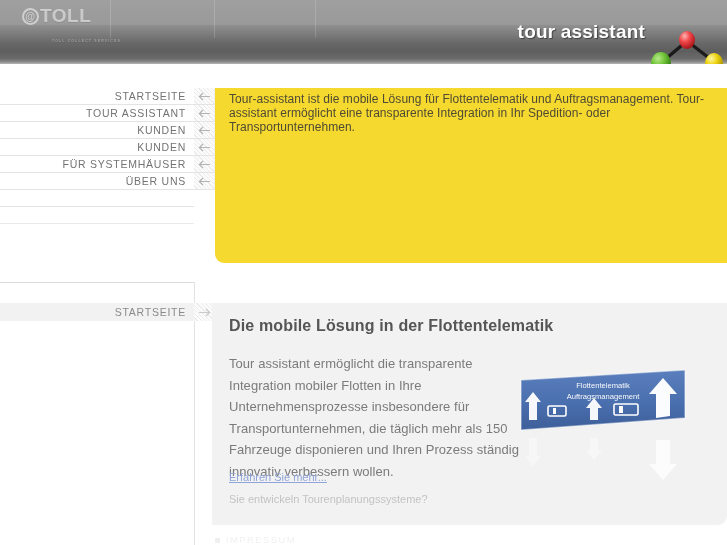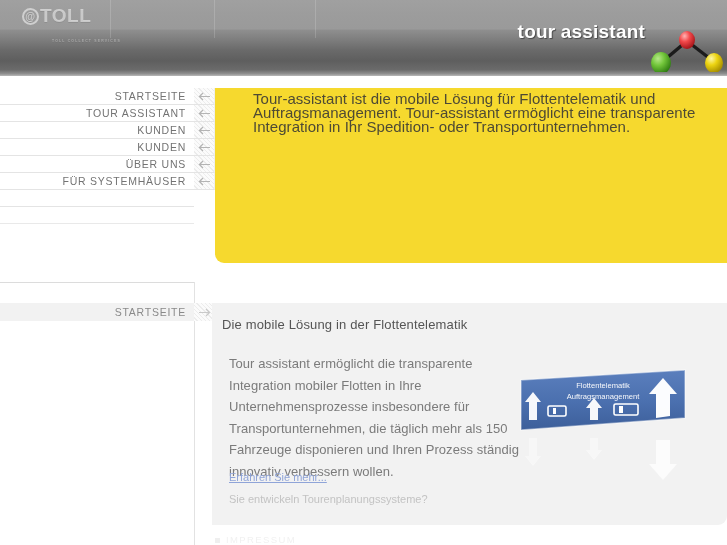--- a/index.html
+++ b/index.html
@@ -7,21 +7,21 @@
   body {
     font-family:"Liberation Sans", sans-serif;
     background:#ffffff;
     color:#6d6d6d;
     font-size:11px;
     -webkit-font-smoothing:antialiased;
   }
 
   
   #header {
-    position:absolute; left:0; top:0; width:727px; height:76px;
+    position:absolute; left:0; top:0; width:727px; height:64px;
     background:linear-gradient(to bottom,
       #a0a0a0 0%, #9c9c9c 20%, #9a9a9a 38%,
       #8e8e8e 40%, #7e7e7e 52%, #6a6a6a 66%,
       #5e5e5e 80%, #6b6b6b 92%, #8f8f8f 97%, #b9b9b9 100%);
     overflow:hidden;
   }
   .hdr-div {
     position:absolute; top:0; width:1px; height:38px;
     background:rgba(255,255,255,0.16);
   }
@@ -74,22 +74,22 @@
   .nav-blank { height:17px; width:194px; border-bottom:1px solid #e4e4e4; }
   .nav-blank.b2 { border-bottom:1px solid #e9e9e9; }
 
   
   #yellow {
     position:absolute; left:215px; top:88px; width:512px; height:175px;
     background:#f6d92e;
     border-radius:0 0 0 9px;
   }
   #yellow-text {
-    padding:4px 12px 0 2px; font-size:15px; line-height:14px;
-    color:#4e4a34; letter-spacing:0.05px;margin-left:36px;
+    padding:4px 12px 0 14px; font-size:12px; line-height:14px;
+    color:#4e4a34; letter-spacing:0.05px;
   }
 
   
   #crumb-row { position:absolute; left:0; top:303px; width:215px; height:18px; }
   #crumb-bg {
     position:absolute; left:0; top:0; width:194px; height:18px;
     background:#f2f2f2; text-align:right;
   }
   #crumb-bg .lbl {
     display:block; line-height:18px; padding-right:8px;
@@ -106,22 +106,22 @@
   #vrule-a { position:absolute; left:194px; top:282px; width:1px; height:21px; background:#e2e2e2; }
   #vrule-b { position:absolute; left:194px; top:321px; width:1px; height:224px; background:#e2e2e2; }
   #hrule-top { position:absolute; left:0; top:282px; width:194px; height:1px; background:#dcdcdc; }
 
   
   #content {
     position:absolute; left:212px; top:303px; width:515px; height:222px;
     background:#f2f2f2; border-radius:0 0 9px 0;
   }
   #c-title {
-    position:absolute; left:10px; top:14px;
-    font-size:13px; font-weight:normal; color:#555555; letter-spacing:0.15px;
+    position:absolute; left:17px; top:14px;
+    font-size:16px; font-weight:bold; color:#555555; letter-spacing:0.15px;
   }
   #c-body {
     position:absolute; left:17px; top:50px; width:292px;
     font-size:13px; line-height:21.5px; color:#7b7b7b; letter-spacing:0.05px;
   }
   #c-link {
     position:absolute; left:17px; top:168px;
     font-size:11px; color:#8fa4d8; text-decoration:underline;
     cursor:pointer;
   }
@@ -221,30 +221,30 @@
   <div class="nav-row">
     <span class="lbl">KUNDEN</span>
     <span class="nav-arrow">
       <svg width="13" height="9" viewBox="0 0 13 9">
           <path d="M12 4.5H2M5 1L1.4 4.5 5 8" stroke="#b4b4b4" stroke-width="1.2" fill="none"></path>
         </svg>
     </span>
   </div>
 
   <div class="nav-row">
+    <span class="lbl">FÜR SYSTEMHÄUSER</span>
+    <span class="nav-arrow">
+      <svg width="13" height="9" viewBox="0 0 13 9">
+          <path d="M12 4.5H2M5 1L1.4 4.5 5 8" stroke="#b4b4b4" stroke-width="1.2" fill="none"></path>
+        </svg>
+    </span>
+  </div>
+
+  <div class="nav-row">
     <span class="lbl">ÜBER UNS</span>
-    <span class="nav-arrow">
-      <svg width="13" height="9" viewBox="0 0 13 9">
-          <path d="M12 4.5H2M5 1L1.4 4.5 5 8" stroke="#b4b4b4" stroke-width="1.2" fill="none"></path>
-        </svg>
-    </span>
-  </div>
-
-  <div class="nav-row">
-    <span class="lbl">FÜR SYSTEMHÄUSER</span>
     <span class="nav-arrow">
       <svg width="13" height="9" viewBox="0 0 13 9">
           <path d="M12 4.5H2M5 1L1.4 4.5 5 8" stroke="#b4b4b4" stroke-width="1.2" fill="none"></path>
         </svg>
     </span>
   </div>
 
 
   <div class="nav-blank"></div>
   <div class="nav-blank b2"></div>

